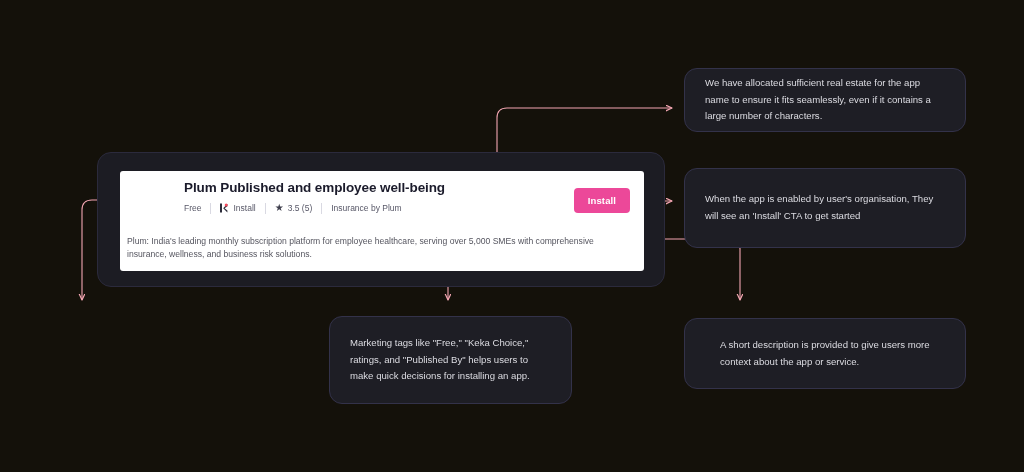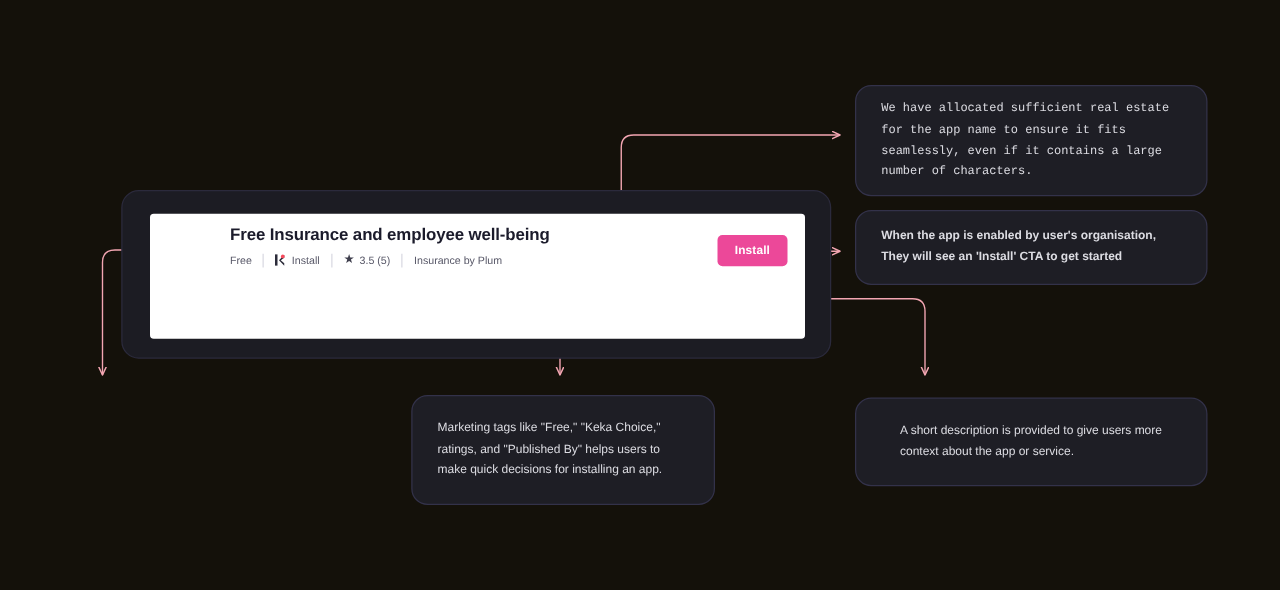--- a/index.html
+++ b/index.html
@@ -160,22 +160,22 @@
     align-items: center;
   }
   .callout p {
     margin: 0;
     padding: 0 20px;
     color: #dcdce2;
     font-size: 9.6px;
     line-height: 1.75;
   }
 
-  #callout-app-name { left: 684px; top: 68px;  width: 282px; height: 89px; font-family: Liberation Mono, monospace; }
-  #callout-install  { left: 684px; top: 168px; width: 282px; height: 60px; font-weight: bold; }
+  #callout-app-name { left: 684px; top: 68px;  width: 282px; height: 64px; }
+  #callout-install  { left: 684px; top: 168px; width: 282px; height: 80px; }
   #callout-desc     { left: 684px; top: 318px; width: 282px; height: 71px; padding-left: 15px; }
   #callout-logo     { left: 61px;  top: 317px; width: 243px; height: 87px; }
   #callout-tags     { left: 329px; top: 316px; width: 243px; height: 88px; }
 </style>
 </head>
 <body>
 
 <div class="stage">
 
   <svg class="connectors" viewBox="0 0 1024 472" width="1024" height="472">
@@ -195,21 +195,21 @@
 
     <path d="M380,212 L438,212 Q448,212 448,222 L448,300" fill="none" stroke="#f3a6b2" stroke-width="1.1" marker-end="url(#arrow)"></path>
   </svg>
 
   <div class="app-frame">
     <div class="app-card">
 
       <div class="card-top">
 
 
-        <div class="app-title">Free Insurance and employee well-being</div>
+        <div class="app-title">Plum Published and employee well-being</div>
 
         <div class="meta-row">
 
           <span class="meta-item">
             <span>Free</span>
           </span>
 
           <span class="meta-sep"></span>
 
           <span class="meta-item">
@@ -234,20 +234,21 @@
 
           <span class="meta-item">
             <span>Insurance by Plum</span>
           </span>
 
         </div>
 
         <button class="install-btn">Install</button>
       </div>
 
+      <div class="card-desc">Plum: India's leading monthly subscription platform for employee healthcare, serving over 5,000 SMEs with comprehensive insurance, wellness, and business risk solutions.</div>
 
     </div>
   </div>
 
   <div class="callout" id="callout-app-name">
     <p>We have allocated sufficient real estate for the app name to ensure it fits seamlessly, even if it contains a large number of characters.</p>
   </div>
 
   <div class="callout" id="callout-install">
     <p>When the app is enabled by user's organisation, They will see an 'Install' CTA to get started</p>

